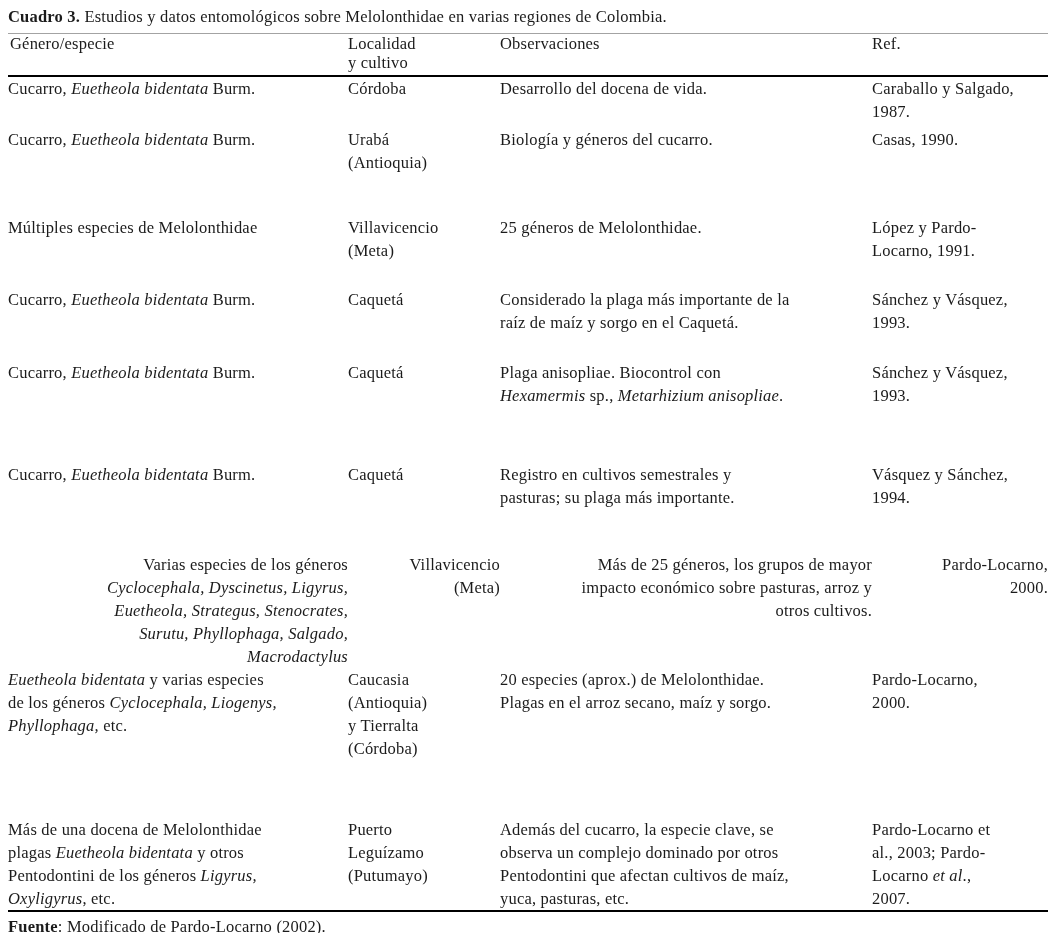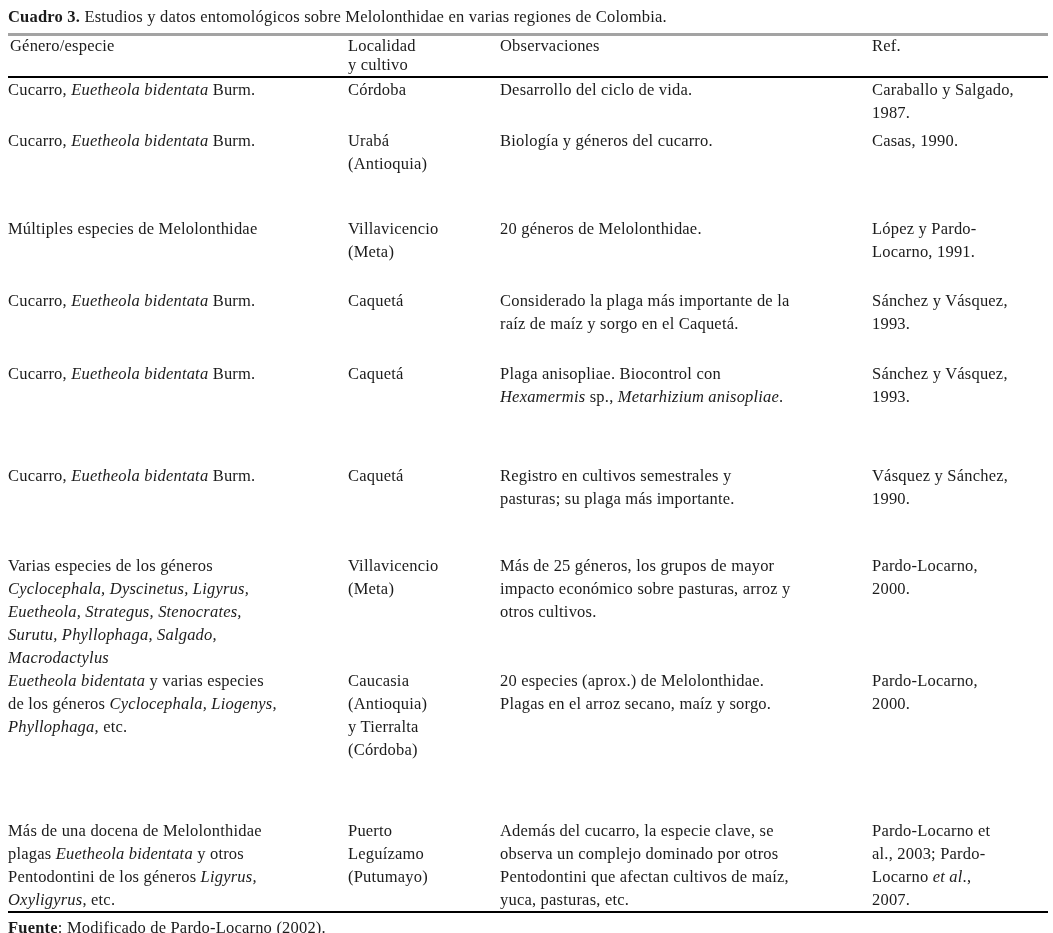--- a/index.html
+++ b/index.html
@@ -21,21 +21,21 @@
     line-height: 22px;
     margin: 0 0 5px 0;
     white-space: nowrap;
   }
   .bd { font-weight: bold; }
   .it { font-style: italic; }
   table.data {
     border-collapse: collapse;
     table-layout: fixed;
     width: 1040px;
-    border-top: 3px solid #a3a3a3;
+    border-top: 1px solid #a3a3a3;
     border-bottom: 2px solid #000;
   }
   table.data th, table.data td {
     box-sizing: border-box;
     vertical-align: top;
     padding: 0;
     white-space: pre-line;
     font-weight: normal;
     overflow: hidden;
   }
@@ -50,21 +50,21 @@
   thead th.c1 { text-align: left; padding-left: 2px; }
   tbody td { line-height: 23px; }
   td.c1 { padding-left: 2px; }
   td.c4 { padding-right: 2px; }
   tr.r1 td { height: 52px; }
   tr.r2 td { height: 88px; }
   tr.r3 td { height: 72px; }
   tr.r4 td { height: 73px; }
   tr.r5 td { height: 102px; }
   tr.r6 td { height: 90px; }
-  tr.r7 td { height: 110px; }
+  tr.r7 td { height: 110px; text-align: right; }
   tr.r8 td { height: 150px; font-family: Liberation Serif, serif; }
   tr.r9 td { height: 92px; }
   td.ref-offset { padding-top: 23px; }
   .footer {
     margin-top: 4px;
     line-height: 22px;
     white-space: nowrap;
   }
 </style>
 </head>
@@ -87,36 +87,36 @@
         <th class="c2">Localidad
 y cultivo</th>
         <th class="c3">Observaciones</th>
         <th class="c4">Ref.</th>
       </tr>
     </thead>
     <tbody>
       <tr class="r1">
         <td class="c1"><span>Cucarro, </span><span class="it">Euetheola bidentata</span><span> Burm.</span></td>
         <td class="c2"><span>Córdoba</span></td>
-        <td class="c3"><span>Desarrollo del ciclo de vida.</span></td>
+        <td class="c3"><span>Desarrollo del docena de vida.</span></td>
         <td class="c4"><span>Caraballo y Salgado,
 1987.</span></td>
       </tr>
       <tr class="r2">
         <td class="c1"><span>Cucarro, </span><span class="it">Euetheola bidentata</span><span> Burm.</span></td>
         <td class="c2"><span>Urabá
 (Antioquia)</span></td>
         <td class="c3"><span>Biología y géneros del cucarro.</span></td>
         <td class="c4"><span>Casas, 1990.</span></td>
       </tr>
       <tr class="r3">
         <td class="c1"><span>Múltiples especies de Melolonthidae</span></td>
         <td class="c2"><span>Villavicencio
 (Meta)</span></td>
-        <td class="c3"><span>20 géneros de Melolonthidae.</span></td>
+        <td class="c3"><span>25 géneros de Melolonthidae.</span></td>
         <td class="c4"><span>López y Pardo-
 Locarno, 1991.</span></td>
       </tr>
       <tr class="r4">
         <td class="c1"><span>Cucarro, </span><span class="it">Euetheola bidentata</span><span> Burm.</span></td>
         <td class="c2"><span>Caquetá</span></td>
         <td class="c3"><span>Considerado la plaga más importante de la
 raíz de maíz y sorgo en el Caquetá.</span></td>
         <td class="c4"><span>Sánchez y Vásquez,
 1993.</span></td>
@@ -128,21 +128,21 @@
 </span><span class="it">Hexamermis</span><span> sp., </span><span class="it">Metarhizium anisopliae</span><span>.</span></td>
         <td class="c4"><span>Sánchez y Vásquez,
 1993.</span></td>
       </tr>
       <tr class="r6">
         <td class="c1"><span>Cucarro, </span><span class="it">Euetheola bidentata</span><span> Burm.</span></td>
         <td class="c2"><span>Caquetá</span></td>
         <td class="c3"><span>Registro en cultivos semestrales y
 pasturas; su plaga más importante.</span></td>
         <td class="c4 ref-offset"><span>Vásquez y Sánchez,
-1990.</span></td>
+1994.</span></td>
       </tr>
       <tr class="r7">
         <td class="c1"><span>Varias especies de los géneros
 </span><span class="it">Cyclocephala, Dyscinetus, Ligyrus,
 Euetheola, Strategus, Stenocrates,
 Surutu, Phyllophaga, Salgado,
 Macrodactylus</span></td>
         <td class="c2"><span>Villavicencio
 (Meta)</span></td>
         <td class="c3"><span>Más de 25 géneros, los grupos de mayor

